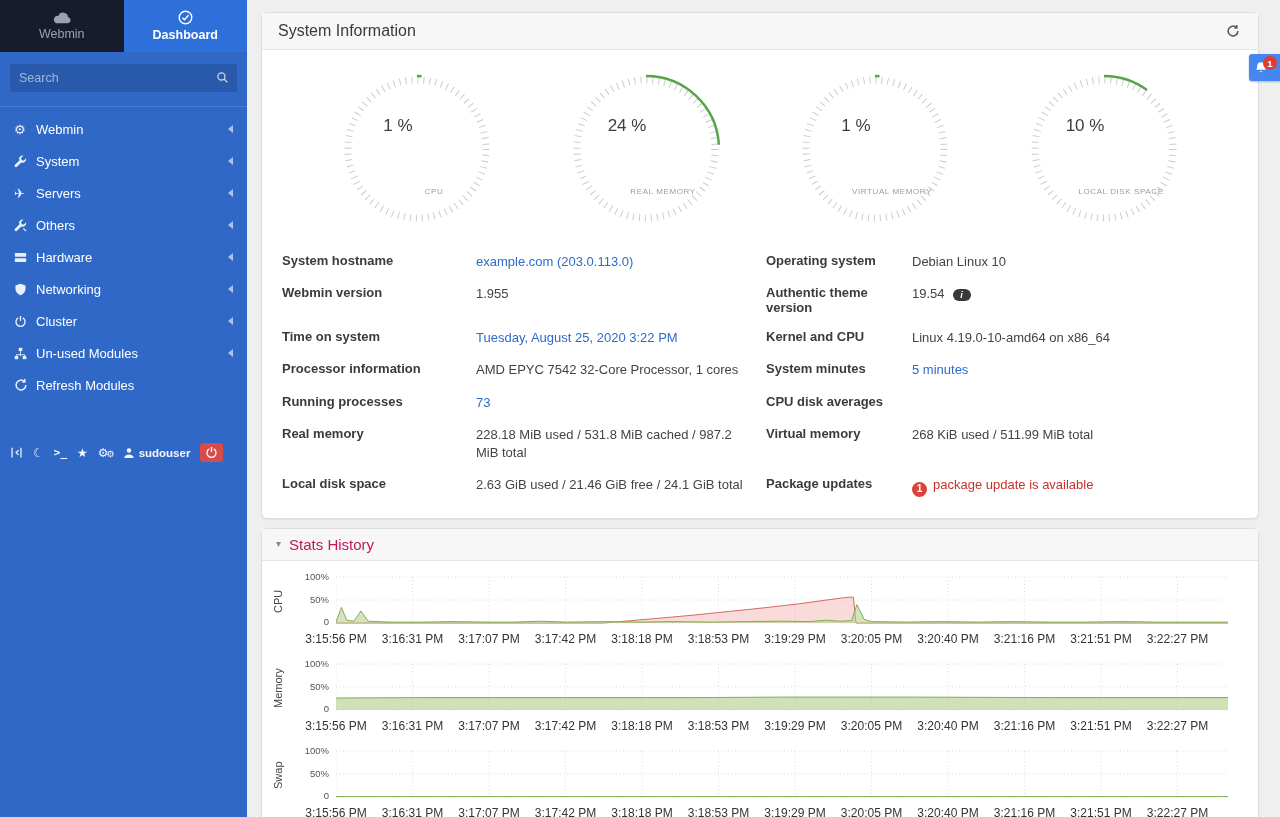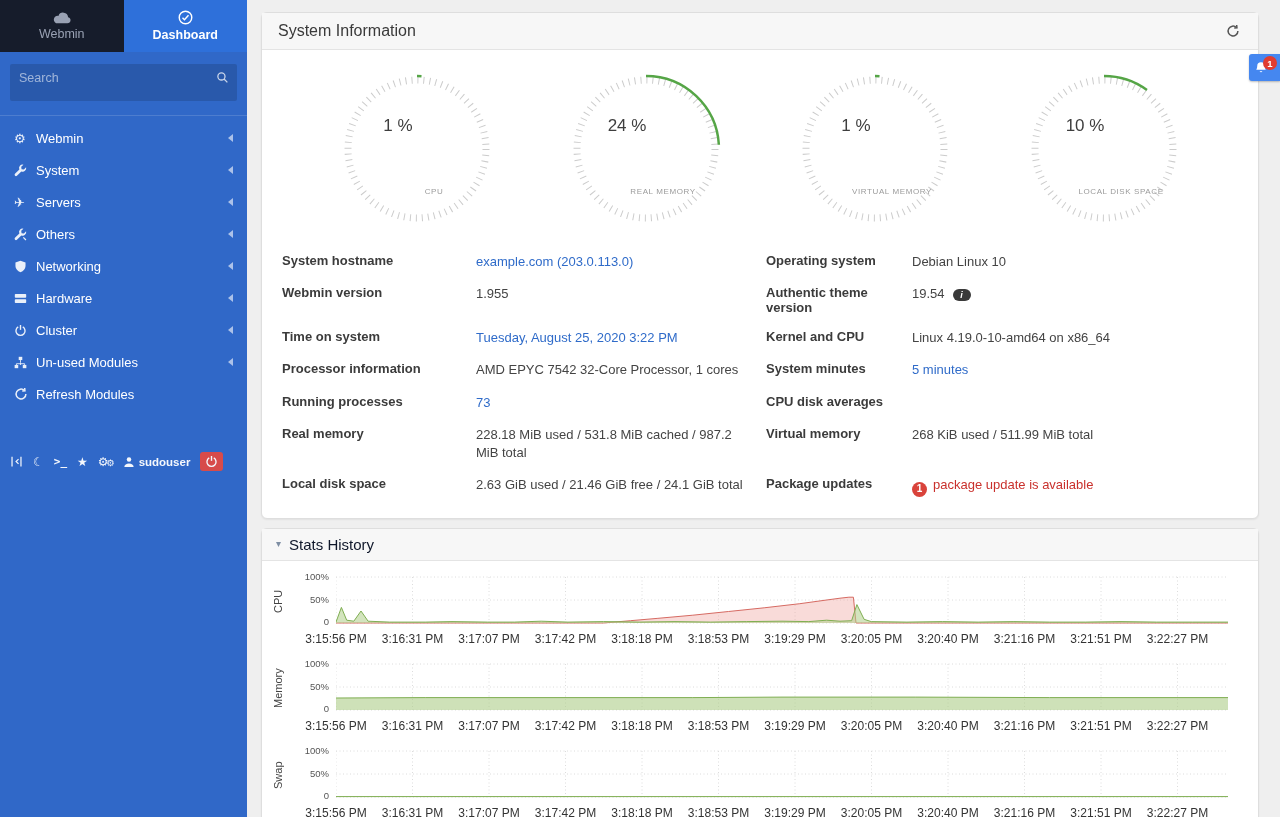--- a/index.html
+++ b/index.html
@@ -7,21 +7,21 @@
   body{display:flex;font-family:"Liberation Sans","DejaVu Sans",sans-serif;background:#efefef;color:#3c3c3c}
 
   
   .sidebar{width:247px;flex:0 0 247px;background:#3068c8;color:#fff;display:flex;flex-direction:column;position:relative}
   .tabs{display:flex;height:52px}
   .tab{flex:1;display:flex;flex-direction:column;align-items:center;justify-content:center;gap:3px;font-size:12.5px;cursor:pointer}
   .tab-webmin{background:#161c2b;color:#99a1b3}
   .tab-dashboard{background:#2e70da;color:#fff;font-weight:bold}
   .ticon{line-height:1;display:flex}
   .search-wrap{padding:12px 10px 14px;border-bottom:1px solid rgba(255,255,255,.14);position:relative}
-  .search-wrap input{width:100%;background:rgba(0,0,0,.14);border:none;outline:none;color:#e8f0fb;font:12.5px "Liberation Sans",sans-serif;padding:7px 28px 16px 9px;border-radius:2px}
+  .search-wrap input{width:100%;background:rgba(0,0,0,.14);border:none;outline:none;color:#e8f0fb;font:12.5px "Liberation Sans",sans-serif;padding:7px 28px 7px 9px;border-radius:2px}
   .search-wrap input::placeholder{color:rgba(255,255,255,.55)}
   .search-ic{position:absolute;right:18px;top:19px;color:rgba(255,255,255,.75);display:flex}
   nav{padding-top:6px}
   .nav-item{display:flex;align-items:center;height:32px;padding:0 14px;font-size:13px;cursor:pointer}
   .nav-ic{width:22px;display:flex;align-items:center;font-size:13px;opacity:.9}
   .nav-ic svg{display:block}
   .nav-label{flex:1}
   .chev{width:0;height:0;border:4px solid transparent;border-right:5px solid rgba(255,255,255,.6);border-left:none}
   .bottom-bar{margin-top:42px;display:flex;align-items:center;padding:0 10px;gap:10px}
   .bb-item{display:flex;align-items:center;gap:4px;color:#fff;opacity:.95;cursor:pointer;font-size:12px}
@@ -45,21 +45,21 @@
   .info-table{padding:4px 20px 14px}
   .info-row{display:grid;grid-template-columns:194px 290px 146px 1fr;padding:7px 0;font-size:13px;align-items:start}
   .info-label{font-weight:bold;color:#3b3b3b}
   .info-value{color:#444;padding-right:14px;line-height:1.4}
   a.lnk{color:#2f6bc9;text-decoration:none}
   a.lnk-red{color:#c9302c;text-decoration:none}
   .info-pill{display:inline-flex;align-items:center;justify-content:center;background:#3a3a3a;color:#fff;border-radius:8px;font-size:9px;width:18px;height:12px;margin-left:8px;font-style:italic;font-weight:bold}
   .count-badge{display:inline-flex;align-items:center;justify-content:center;width:15px;height:15px;border-radius:50%;background:#d9433b;color:#fff;font-size:10px;font-weight:bold;margin-right:6px;vertical-align:-3px}
 
   .stats-header{display:flex;align-items:center;gap:8px;background:#f7f7f7;border-bottom:1px solid #e4e4e4;padding:7px 14px;cursor:pointer}
-  .stats-title{font-size:15px;font-weight:400;color:#0f172a}
+  .stats-title{font-size:15px;font-weight:400;color:#be185d}
   .caret{color:#7e8ea3;font-size:10px;display:flex}
   .charts{padding:14px 6px 10px 8px}
   .chart-block{display:flex;margin-bottom:15px}
   .chart-rot{width:16px;display:flex;align-items:center;justify-content:center;font-size:11px;color:#444;writing-mode:vertical-rl;transform:rotate(180deg);height:52px}
   .chart-yax{width:50px;position:relative;height:52px;font-size:9.5px;color:#555}
   .chart-yax span{position:absolute;right:7px}
   .chart-plotwrap{flex:1}
   svg.plot{display:block}
   .gl{stroke:#dcdcdc;stroke-width:1;stroke-dasharray:1 2.5}
   .chart-xlabels{position:relative;height:15px;margin-top:5px;font-size:12px;color:#333}
@@ -130,34 +130,34 @@
             <path d="M14.9 4.1a4.3 4.3 0 0 1-5.9 5L3.6 14.5a1.7 1.7 0 0 1-2.4-2.4L6.6 6.7a4.3 4.3 0 0 1 5-5.9L8.9 3.5l.4 2.9 2.9.4z"></path>
             <path d="M11.5 11.5l3.2 3.2" stroke="currentColor" stroke-width="1.6"></path>
           </svg>
         </span>
         <span class="nav-label">Others</span>
         <span class="chev"></span>
       </div>
       <div class="nav-item">
         <span class="nav-ic">
           <svg width="13" height="13" viewBox="0 0 16 16" fill="currentColor">
-            <path d="M8 .8l6.2 2.3v4.4c0 3.7-2.7 6.3-6.2 7.7C4.5 13.8 1.8 11.2 1.8 7.5V3.1z"></path>
-          </svg>
-        </span>
-        <span class="nav-label">Networking</span>
-        <span class="chev"></span>
-      </div>
-      <div class="nav-item">
-        <span class="nav-ic">
-          <svg width="13" height="13" viewBox="0 0 16 16" fill="currentColor">
             <rect x="1" y="2.5" width="14" height="4.6" rx="1"></rect>
             <rect x="1" y="8.9" width="14" height="4.6" rx="1"></rect>
           </svg>
         </span>
         <span class="nav-label">Hardware</span>
+        <span class="chev"></span>
+      </div>
+      <div class="nav-item">
+        <span class="nav-ic">
+          <svg width="13" height="13" viewBox="0 0 16 16" fill="currentColor">
+            <path d="M8 .8l6.2 2.3v4.4c0 3.7-2.7 6.3-6.2 7.7C4.5 13.8 1.8 11.2 1.8 7.5V3.1z"></path>
+          </svg>
+        </span>
+        <span class="nav-label">Networking</span>
         <span class="chev"></span>
       </div>
       <div class="nav-item">
         <span class="nav-ic">
           <svg width="13" height="13" viewBox="0 0 16 16" fill="none" stroke="currentColor" stroke-width="1.7">
             <path d="M5.2 3.6a5.6 5.6 0 1 0 5.6 0"></path>
             <path d="M8 1.2v6"></path>
           </svg>
         </span>
         <span class="nav-label">Cluster</span>

